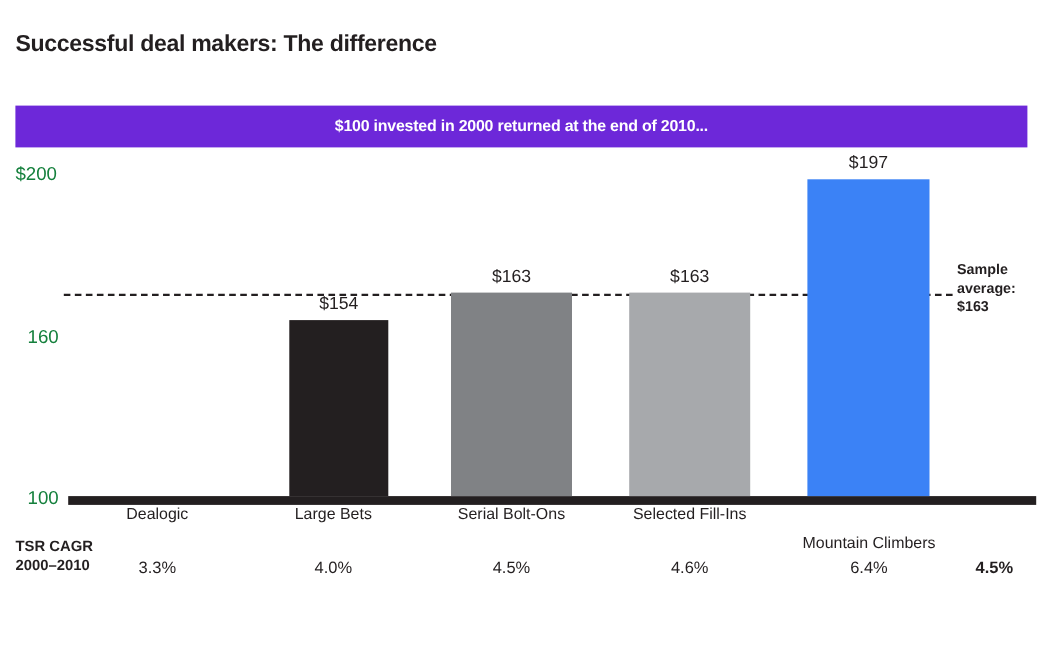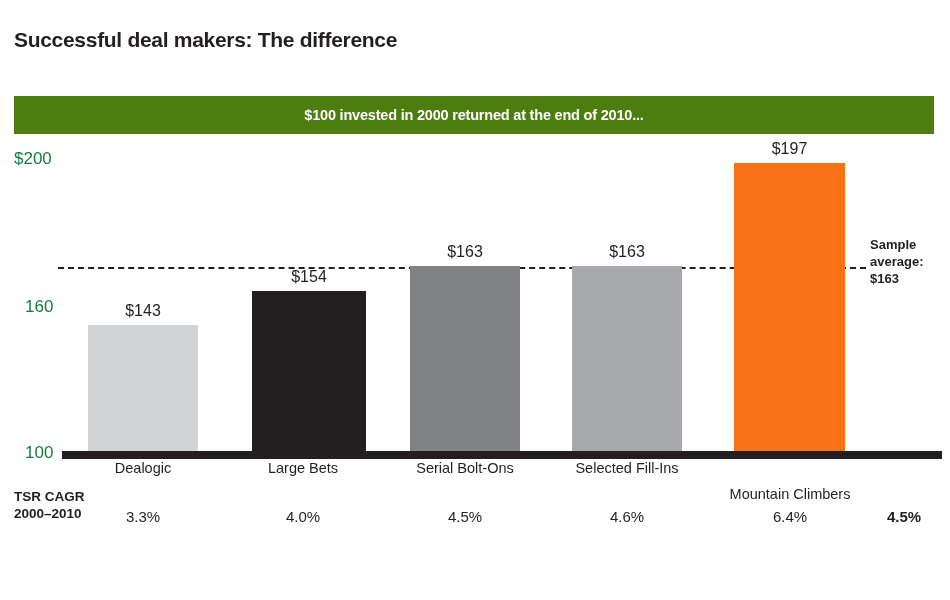--- a/index.html
+++ b/index.html
@@ -36,21 +36,21 @@
     text-align: center;
   }
 
   
   .banner {
     position: absolute;
     left: 14px;
     top: 96px;
     width: 920px;
     height: 38px;
-    background: #4d7c0f;
+    background: #6d28d9;
     text-decoration: underline;
   }
   .banner-text {
     position: absolute;
     left: 0;
     top: 0;
     width: 100%;
     height: 38px;
     line-height: 38px;
     text-align: center;
@@ -204,50 +204,45 @@
 
     <div class="baseline"></div>
 
     <div class="avg-line"></div>
     <div class="avg-note">
       <div>Sample</div>
       <div>average:</div>
       <div>$163</div>
     </div>
 
-    <div class="bar-wrap" style="left:88px;">
-      <div class="bar" style="left:0;width:110px;height:126px;background:#d1d3d4;">
-        <div class="bar-value">$143</div>
-      </div>
-    </div>
     <div class="cat-label" style="left:78px;">Dealogic</div>
 
     <div class="bar-wrap" style="left:248px;">
-      <div class="bar" style="left:4px;width:114px;height:160px;background:#231f20;">
+      <div class="bar" style="left:15px;width:90px;height:160px;background:#231f20;">
         <div class="bar-value">$154</div>
       </div>
     </div>
     <div class="cat-label" style="left:238px;">Large Bets</div>
 
     <div class="bar-wrap" style="left:410px;">
       <div class="bar" style="left:0;width:110px;height:185px;background:#808285;">
         <div class="bar-value">$163</div>
       </div>
     </div>
     <div class="cat-label" style="left:400px;">Serial Bolt-Ons</div>
 
     <div class="bar-wrap" style="left:572px;">
       <div class="bar" style="left:0;width:110px;height:185px;background:#a7a9ac;">
         <div class="bar-value">$163</div>
       </div>
     </div>
     <div class="cat-label" style="left:562px;">Selected Fill-Ins</div>
 
     <div class="bar-wrap" style="left:734px;">
-      <div class="bar" style="left:0;width:111px;height:288px;background:#f97316;">
+      <div class="bar" style="left:0;width:111px;height:288px;background:#3b82f6;">
         <div class="bar-value">$197</div>
       </div>
     </div>
     <div class="cat-label" style="left:725px;margin-top:26px;">Mountain Climbers</div>
 
   </div>
 
   <div class="cagr-head">
     <div>TSR CAGR</div>
     <div>2000–2010</div>

